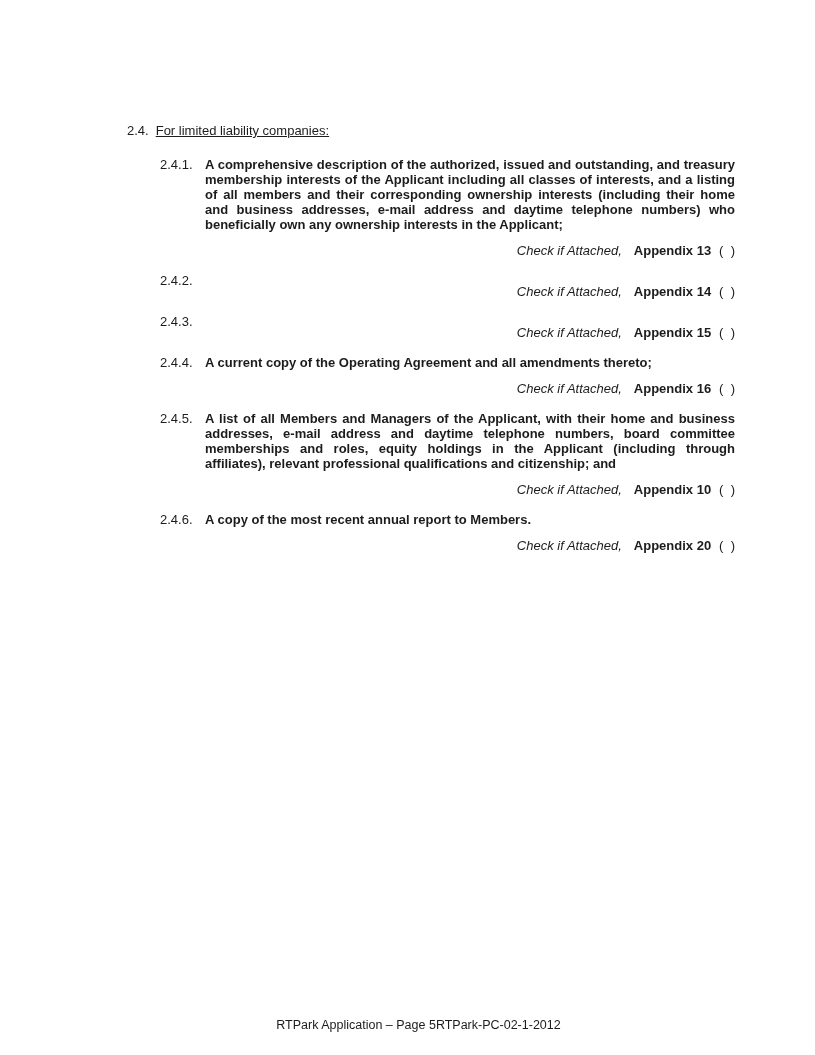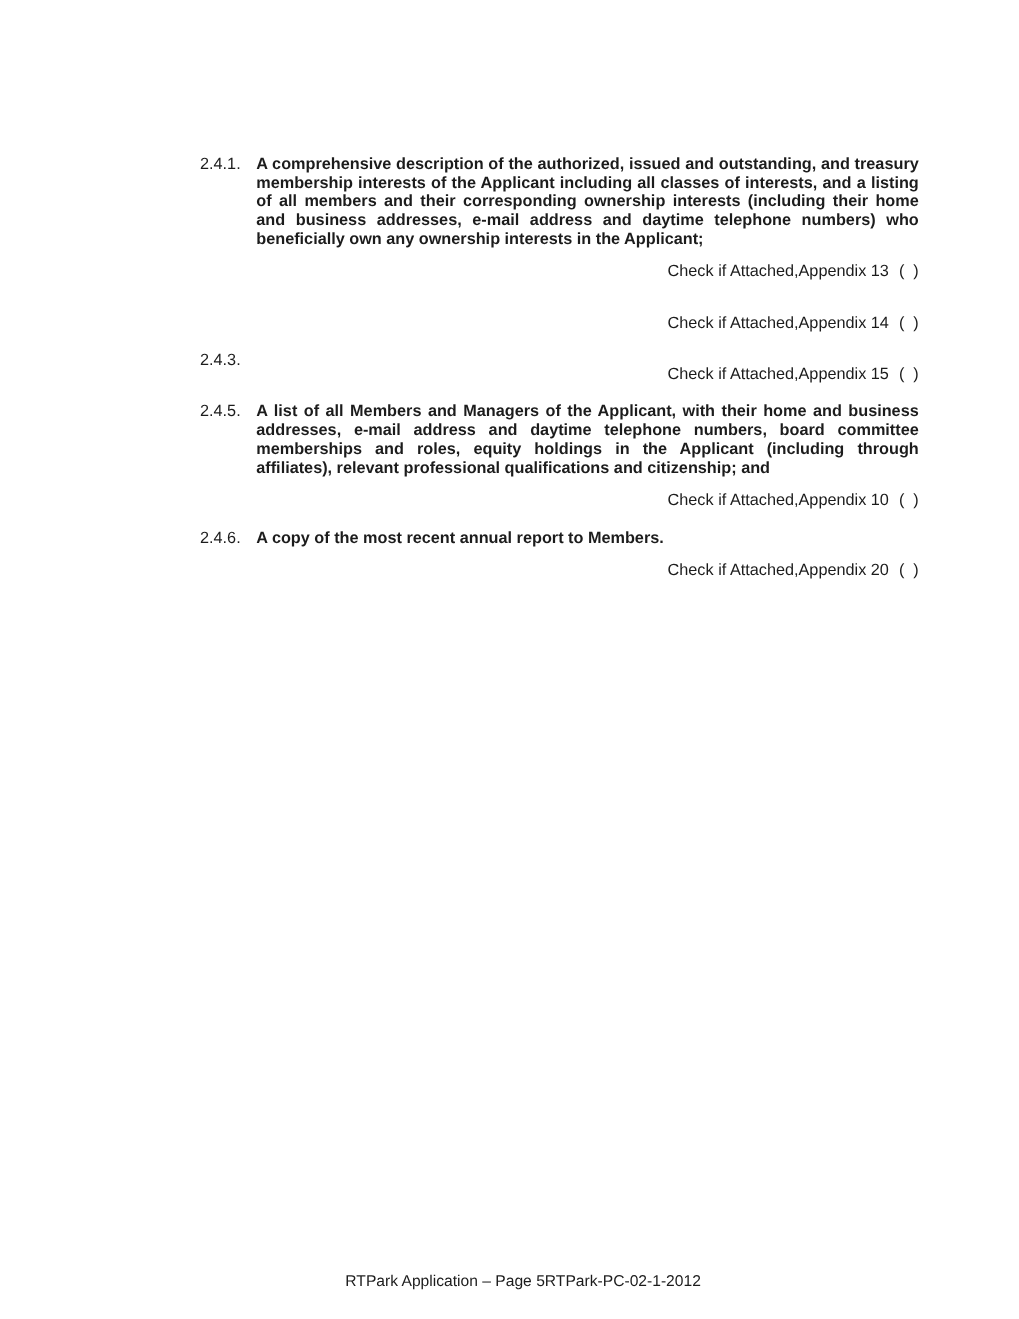--- a/index.html
+++ b/index.html
@@ -22,69 +22,82 @@
   .item-num { width: 45px; flex: none; }
   .item-body { flex: 1; }
   .item-text { text-align: justify; line-height: 15px; font-weight: bold; }
   .check-line {
     text-align: right;
     margin-top: 11px;
     margin-bottom: 15px;
     line-height: 15px;
     white-space: nowrap;
   }
-  .check-label { }
-  .appendix-label { margin-left: 0; }
+  .check-label { font-style: italic; }
+  .appendix-label { margin-left: 12px; font-weight: bold; }
   .checkbox { margin-left: 8px; white-space: pre; }
   .footer {
     position: absolute;
     top: 982px;
     left: 12px;
     width: 100%;
     padding: 0 97px 0 95px;
     display: flex;
     justify-content: center;
     font-size: 12.5px;
     margin-top: 36px;
   }
 </style>
 </head>
 <body>
 
 <div class="page">
   <div class="content">
 
+    <div class="section-heading">
+      <span class="section-num">2.4.</span><span class="section-title">For limited liability companies:</span>
+    </div>
 
     <div class="item">
       <div class="item-num">2.4.1.</div>
       <div class="item-body">
         <p class="item-text">A comprehensive description of the authorized, issued and outstanding, and treasury membership interests of the Applicant including all classes of interests, and a listing of all members and their corresponding ownership interests (including their home and business addresses, e-mail address and daytime telephone numbers) who beneficially own any ownership interests in the Applicant;</p>
         <div class="check-line">
           <span class="check-label">Check if Attached,</span><span class="appendix-label">Appendix 13</span><span class="checkbox">(&nbsp;&nbsp;)</span>
         </div>
       </div>
     </div>
 
     <div class="item">
+      <div class="item-num">2.4.2.</div>
       <div class="item-body">
         <div class="check-line">
           <span class="check-label">Check if Attached,</span><span class="appendix-label">Appendix 14</span><span class="checkbox">(&nbsp;&nbsp;)</span>
         </div>
       </div>
     </div>
 
     <div class="item">
       <div class="item-num">2.4.3.</div>
       <div class="item-body">
         <div class="check-line">
           <span class="check-label">Check if Attached,</span><span class="appendix-label">Appendix 15</span><span class="checkbox">(&nbsp;&nbsp;)</span>
         </div>
       </div>
     </div>
 
+    <div class="item">
+      <div class="item-num">2.4.4.</div>
+      <div class="item-body">
+        <p class="item-text">A current copy of the Operating Agreement and all amendments thereto;</p>
+        <div class="check-line">
+          <span class="check-label">Check if Attached,</span><span class="appendix-label">Appendix 16</span><span class="checkbox">(&nbsp;&nbsp;)</span>
+        </div>
+      </div>
+    </div>
 
     <div class="item">
       <div class="item-num">2.4.5.</div>
       <div class="item-body">
         <p class="item-text">A list of all Members and Managers of the Applicant, with their home and business addresses, e-mail address and daytime telephone numbers, board committee memberships and roles, equity holdings in the Applicant (including through affiliates), relevant professional qualifications and citizenship; and</p>
         <div class="check-line">
           <span class="check-label">Check if Attached,</span><span class="appendix-label">Appendix 10</span><span class="checkbox">(&nbsp;&nbsp;)</span>
         </div>
       </div>
     </div>

